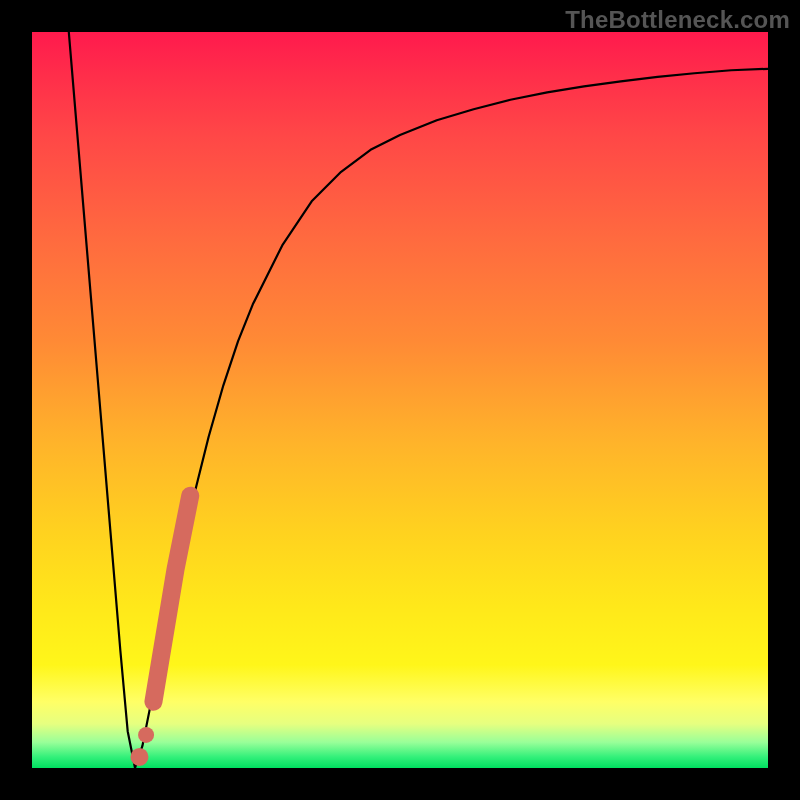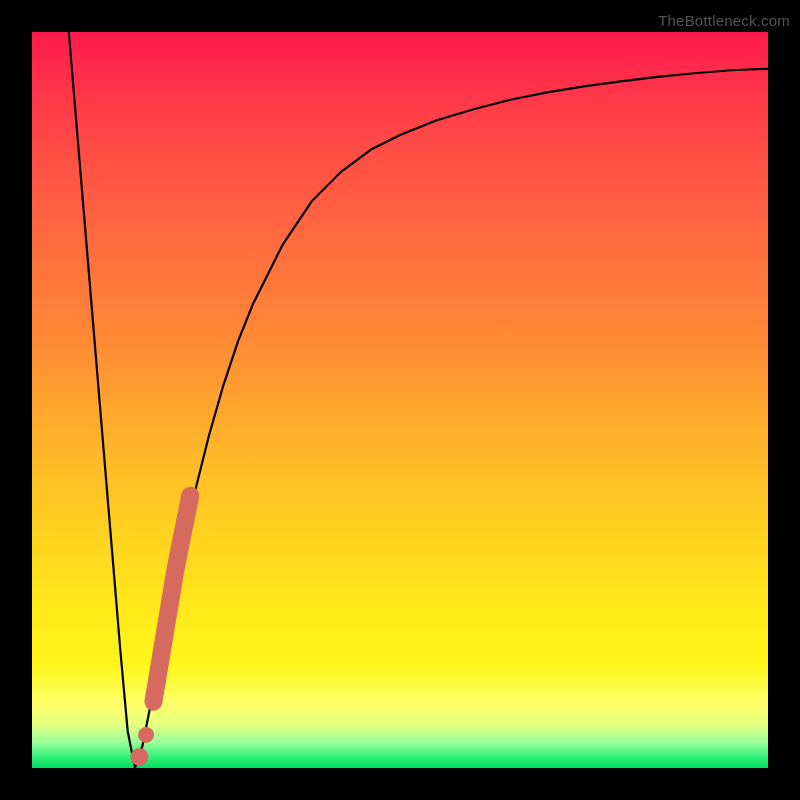--- a/index.html
+++ b/index.html
@@ -37,25 +37,25 @@
       #fff61a 86%,
       #ffff66 91%,
       #e6ff80 94%,
       #99ff99 96.5%,
       #33f07a 98.5%,
       #00e060 100%
     );
   }
   .watermark {
     position: absolute;
-    top: 12px;
+    top: 6px;
     right: 10px;
     color: #555;
-    font-size: 15px;
-    font-weight: 400;
+    font-size: 24px;
+    font-weight: 700;
     letter-spacing: 0.2px;
     user-select: none;
   }
   svg.overlay {
     position: absolute;
     left: 0;
     top: 0;
     width: 736px;
     height: 736px;
     overflow: visible;

